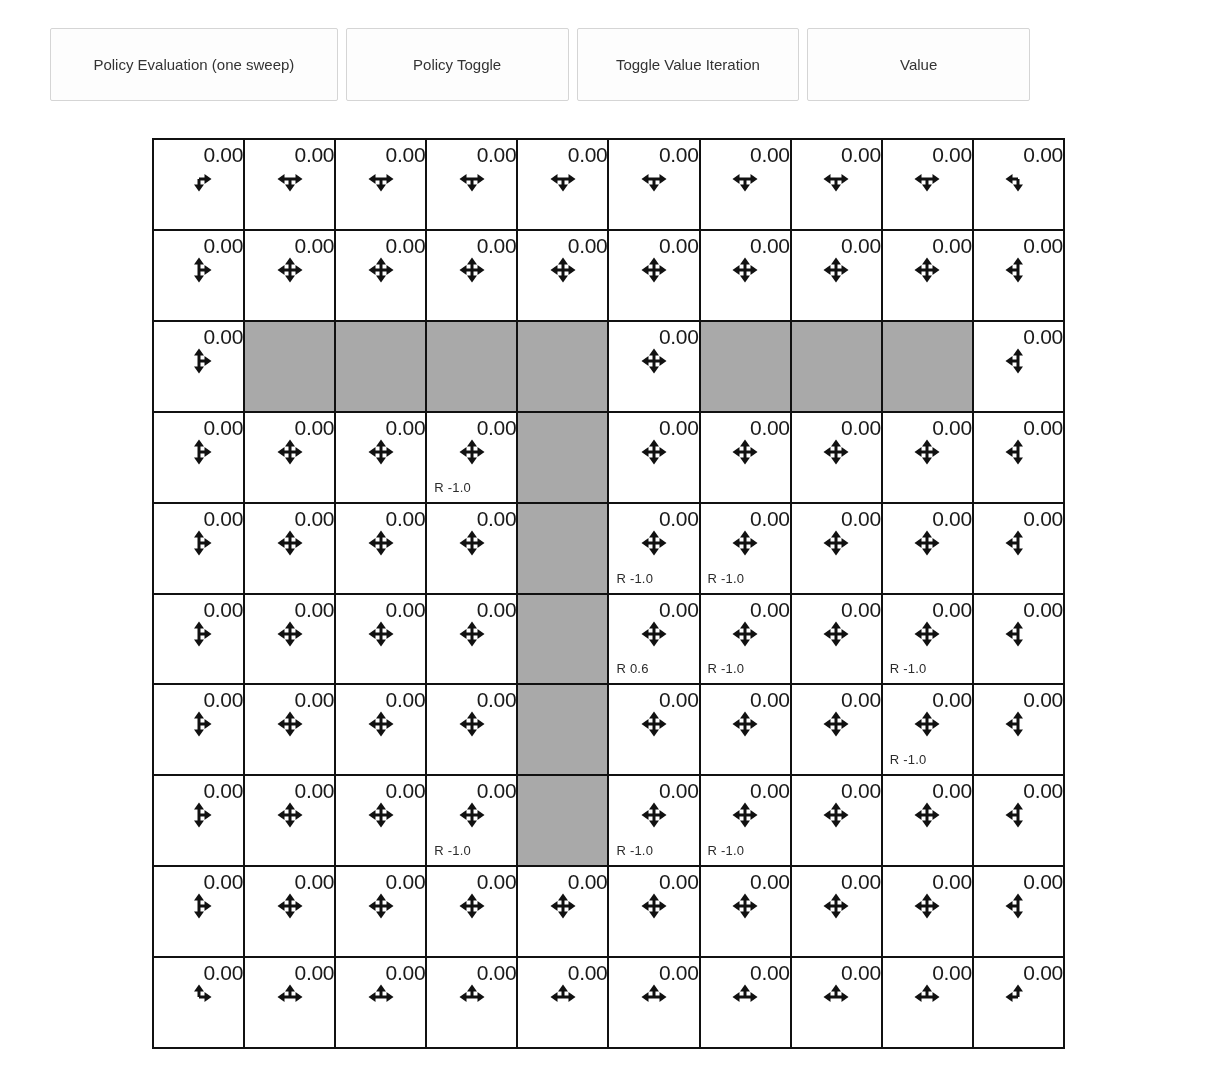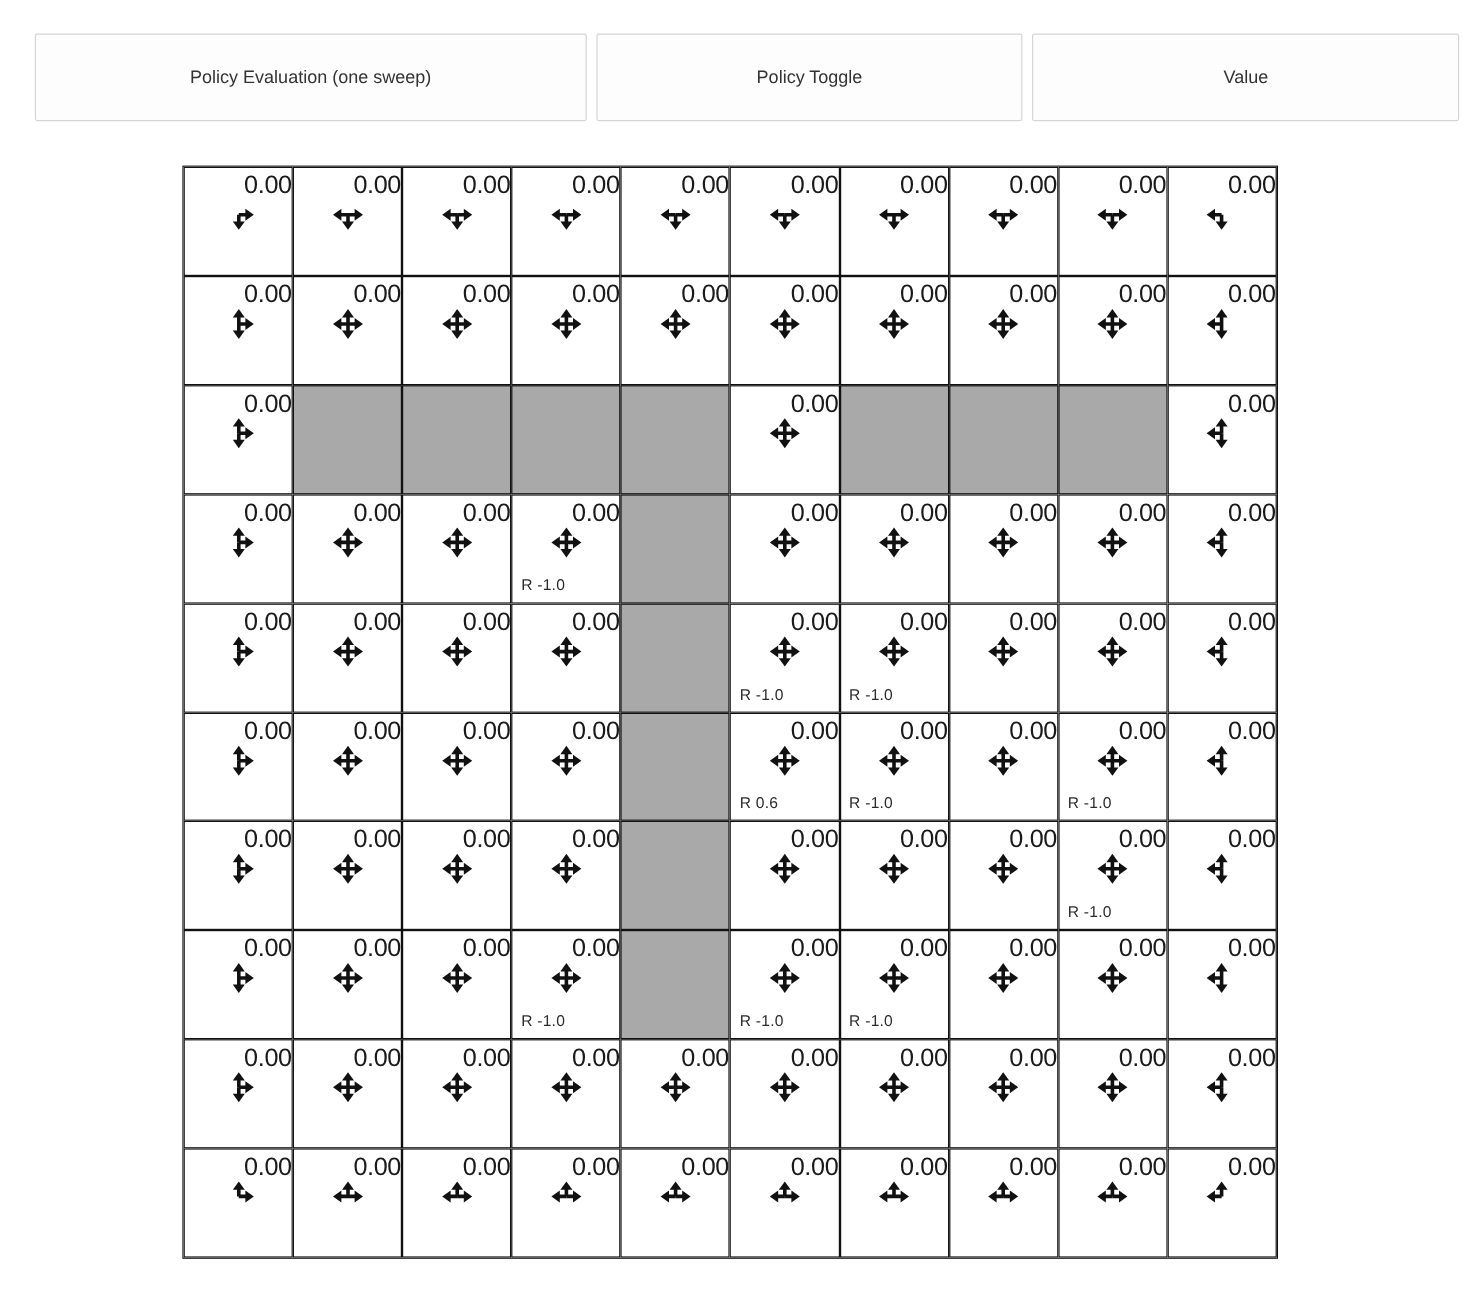--- a/index.html
+++ b/index.html
@@ -6,22 +6,22 @@
   html, body {
     width: 1224px; height: 1080px;
     background: #ffffff;
     font-family: "Liberation Sans", sans-serif;
     overflow: hidden;
     position: relative;
   }
   
   .toolbar {
     position: absolute;
-    left: 29px; top: 28px;
-    width: 1187px;
+    left: 50px; top: 28px;
+    width: 980px;
     display: flex;
     gap: 8px;
   }
   .btn {
     height: 73px;
     background: #fdfdfd;
     border: 1px solid #d5d5d5;
     border-radius: 2px;
     font-family: "Liberation Sans", sans-serif;
     font-size: 15px;
@@ -68,20 +68,21 @@
     color: #2b2b2b;
     letter-spacing: 0.2px;
   }
 </style>
 </head>
 <body>
 
 <div class="toolbar">
   <button class="btn btn-wide">Policy Evaluation (one sweep)</button>
   <button class="btn">Policy Toggle</button>
+  <button class="btn">Toggle Value Iteration</button>
   <button class="btn">Value</button>
 </div>
 
 <div class="grid">
     <div class="cell">
       <div class="val">0.00</div>
       <div class="policy">
         <svg width="26" height="26" viewBox="0 0 26 26" xmlns="http://www.w3.org/2000/svg">
           <line x1="13" y1="13" x2="19.5" y2="13" stroke="#111111" stroke-width="3"></line>
           <polygon points="25.5,13 18.5,18 18.5,8" fill="#111111"></polygon>

